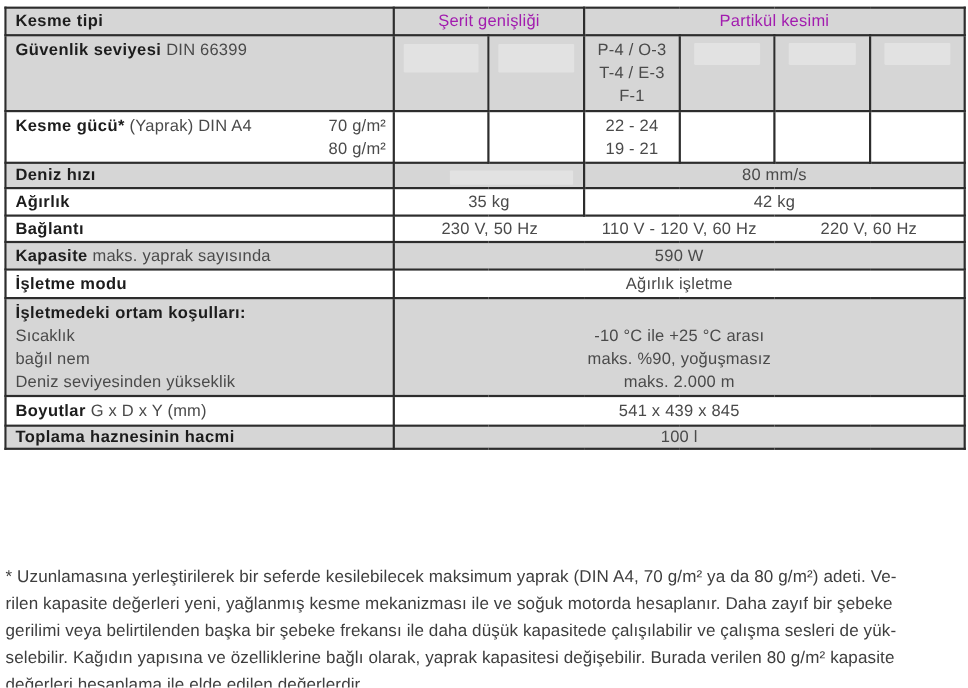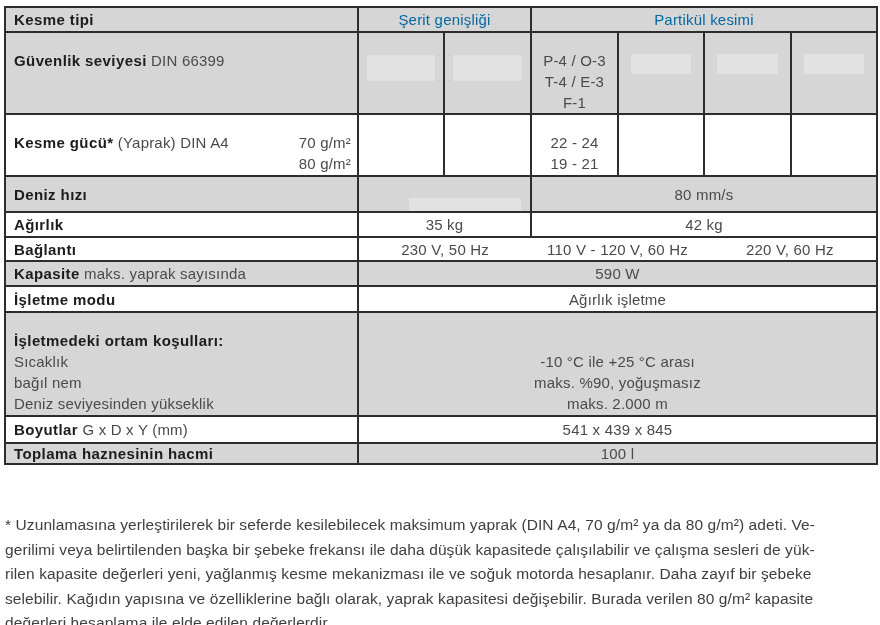--- a/index.html
+++ b/index.html
@@ -21,25 +21,25 @@
   }
   td{
     border:2px solid var(--border);
     font-size:15px;color:var(--value);
     padding:0;vertical-align:middle;overflow:hidden;
     letter-spacing:0.2px;white-space:nowrap;
   }
   tr.gray td{background:var(--row-gray);margin-left:48px;}
   td.label{text-align:left;padding:1px 4px 1px 8px;}
   td.center{text-align:center;}
-  td.top{vertical-align:top;padding-top:17px;}
+  td.top{vertical-align:top;padding-top:2px;}
   .b{font-weight:bold;color:var(--label);letter-spacing:0.4px;}
   .r{color:var(--value);}
   .ml{line-height:21px;}
-  .hdr{color:#0369a1;}
+  .hdr{color:#a21caf;}
   
   .kg-flex{display:flex;justify-content:space-between;align-items:flex-start;line-height:21px;}
   .kg-right{text-align:right;padding-right:2px;line-height:21px;}
   
   .tri{display:flex;width:100%;}
   .tri span{flex:1;text-align:center;}
   
   .patch{background:var(--patch);border-radius:1px;}
   .patch-big{height:26px;margin:5px 8px 0 8px;}
   .patch-sm{height:20px;margin:4px 12px 0 12px;}
@@ -184,17 +184,17 @@
   <tr class="gray" style="height:17px">
     <td class="label"><span class="b">Toplama haznesinin hacmi</span></td>
     <td colspan="6" class="center">100 l</td>
   </tr>
 
 </tbody>
   </table>
 
 <div class="footnote">
   <div>* Uzunlamasına yerleştirilerek bir seferde kesilebilecek maksimum yaprak (DIN A4, 70 g/m² ya da 80 g/m²) adeti. Ve-</div>
+  <div>rilen kapasite değerleri yeni, yağlanmış kesme mekanizması ile ve soğuk motorda hesaplanır. Daha zayıf bir şebeke</div>
   <div>gerilimi veya belirtilenden başka bir şebeke frekansı ile daha düşük kapasitede çalışılabilir ve çalışma sesleri de yük-</div>
-  <div>rilen kapasite değerleri yeni, yağlanmış kesme mekanizması ile ve soğuk motorda hesaplanır. Daha zayıf bir şebeke</div>
   <div>selebilir. Kağıdın yapısına ve özelliklerine bağlı olarak, yaprak kapasitesi değişebilir. Burada verilen 80 g/m² kapasite</div>
   <div>değerleri hesaplama ile elde edilen değerlerdir.</div>
 </div>
 
 </body></html>

